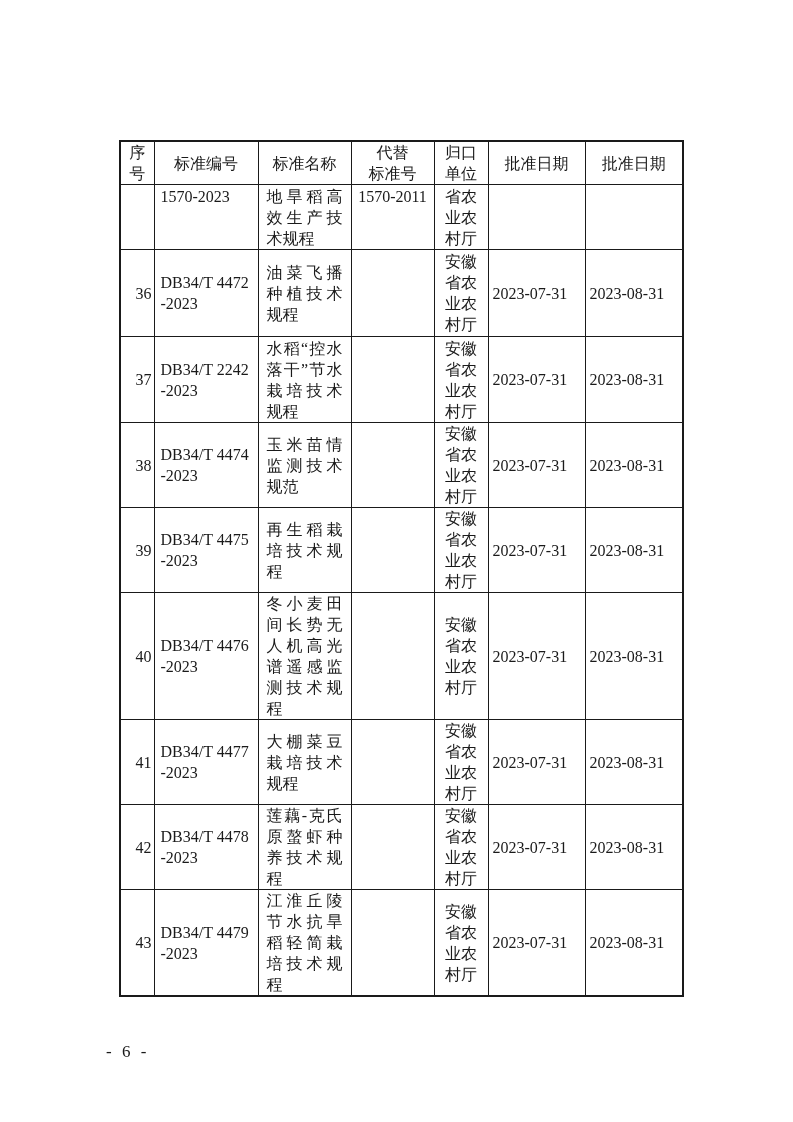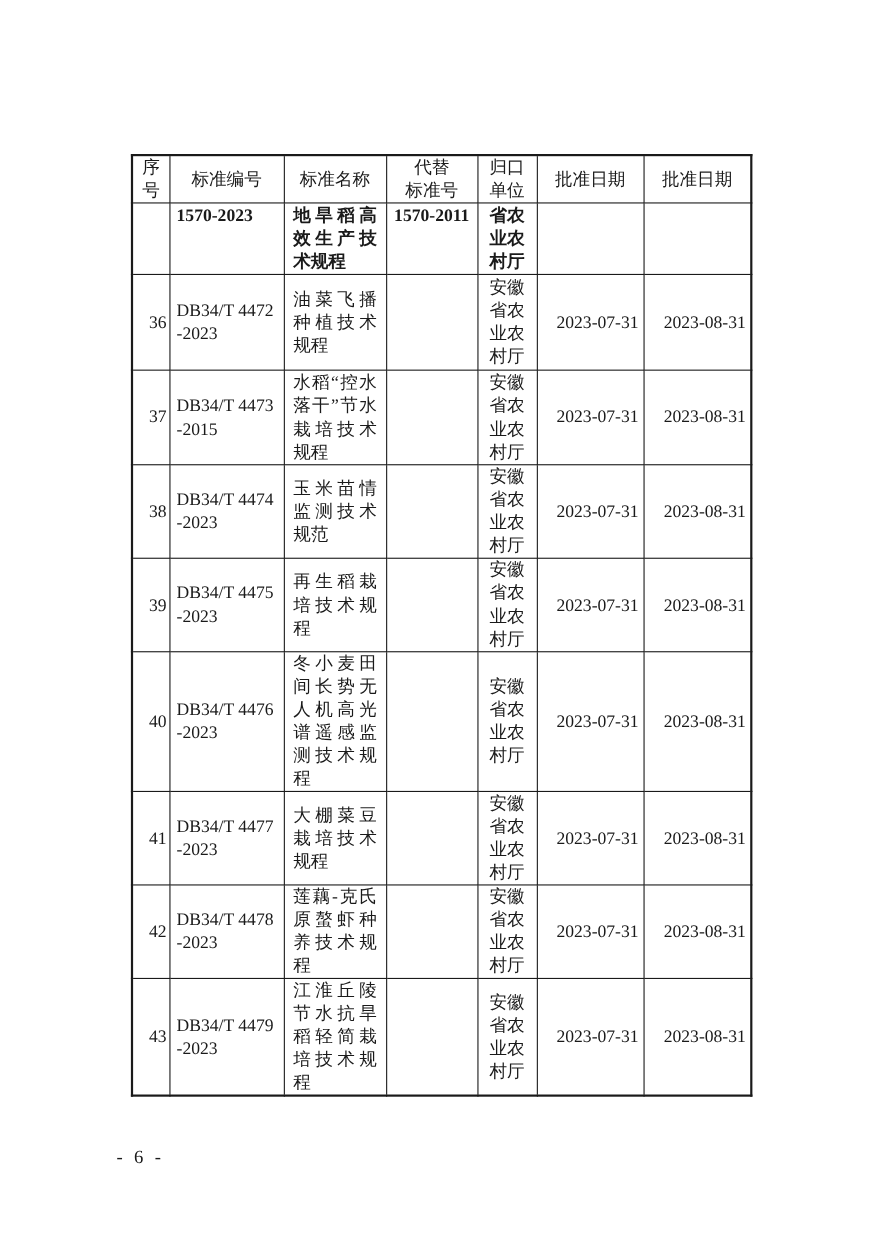--- a/index.html
+++ b/index.html
@@ -57,27 +57,26 @@
     text-align: center;
     padding: 0 6px;
   }
   td.cell-org {
     text-align: center;
     padding: 0 8px;
     margin-top: 26px;
   }
   td.cell-approved,
   td.cell-implemented {
-    text-align: right;
+    text-align: left;
     padding: 0 4px;
   }
   tr.partial-row td {
     vertical-align: top;
     padding-top: 1px;
-    font-weight: bold;
   }
   .page-footer {
     position: absolute;
     left: 106px;
     top: 1042px;
     font-family: "Liberation Serif", serif;
     font-size: 17px;
     letter-spacing: 3px;
     color: #1a1a1a;
   }
@@ -125,21 +124,21 @@
         <td class="cell-index">36</td>
         <td class="cell-code">DB34/T 4472-2023</td>
         <td class="cell-name">油菜飞播种植技术规程</td>
         <td class="cell-replaces"></td>
         <td class="cell-org">安徽省农业农村厅</td>
         <td class="cell-approved">2023-07-31</td>
         <td class="cell-implemented">2023-08-31</td>
       </tr>
       <tr style="height:86px">
         <td class="cell-index">37</td>
-        <td class="cell-code">DB34/T 4473-2015</td>
+        <td class="cell-code">DB34/T 2242-2023</td>
         <td class="cell-name">水稻“控水落干”节水栽培技术规程</td>
         <td class="cell-replaces"></td>
         <td class="cell-org">安徽省农业农村厅</td>
         <td class="cell-approved">2023-07-31</td>
         <td class="cell-implemented">2023-08-31</td>
       </tr>
       <tr style="height:82px">
         <td class="cell-index">38</td>
         <td class="cell-code">DB34/T 4474-2023</td>
         <td class="cell-name">玉米苗情监测技术规范</td>

